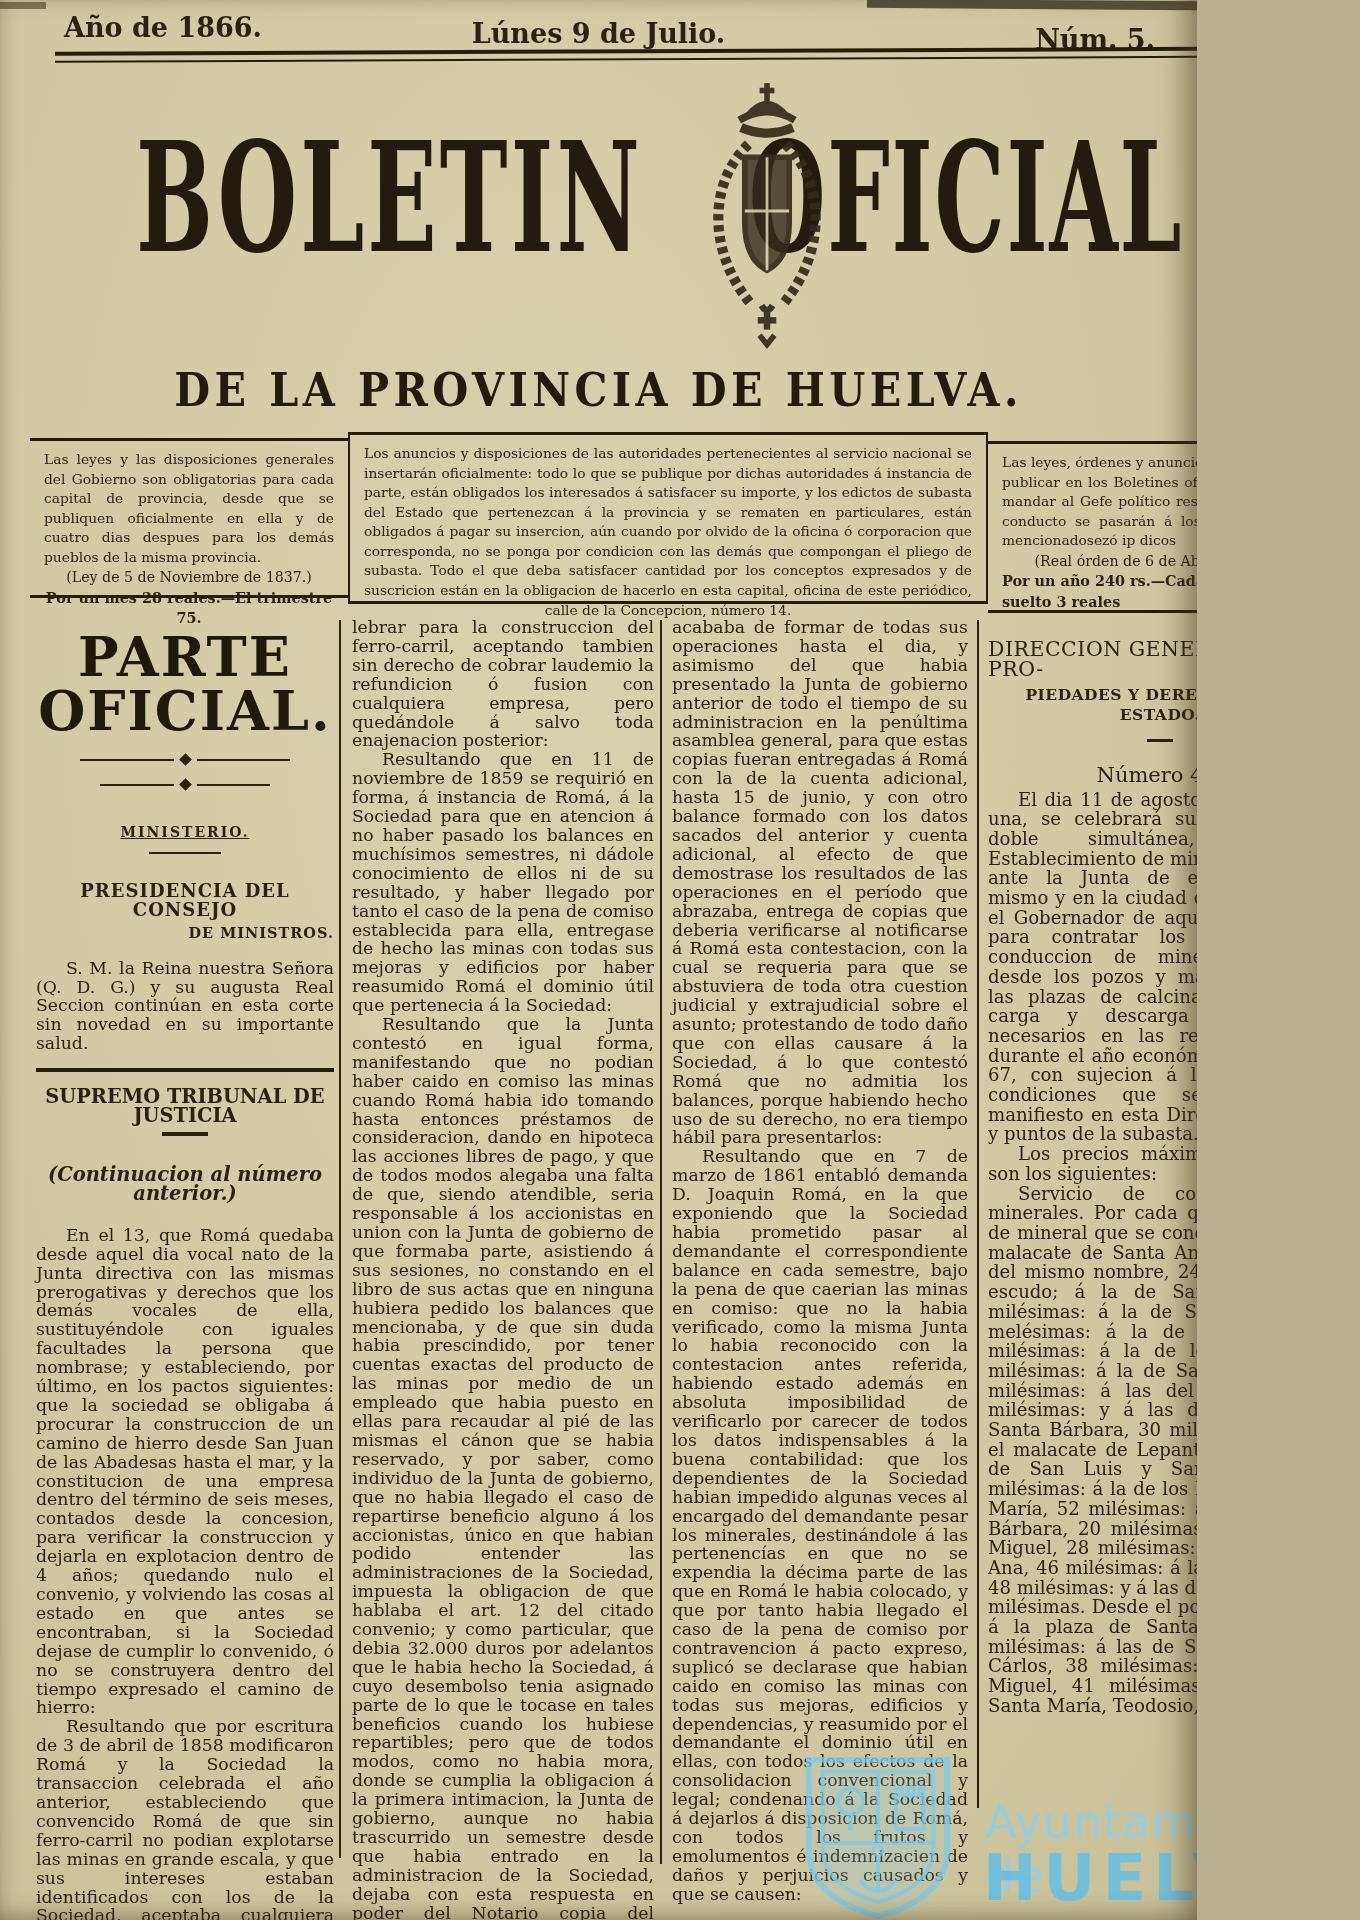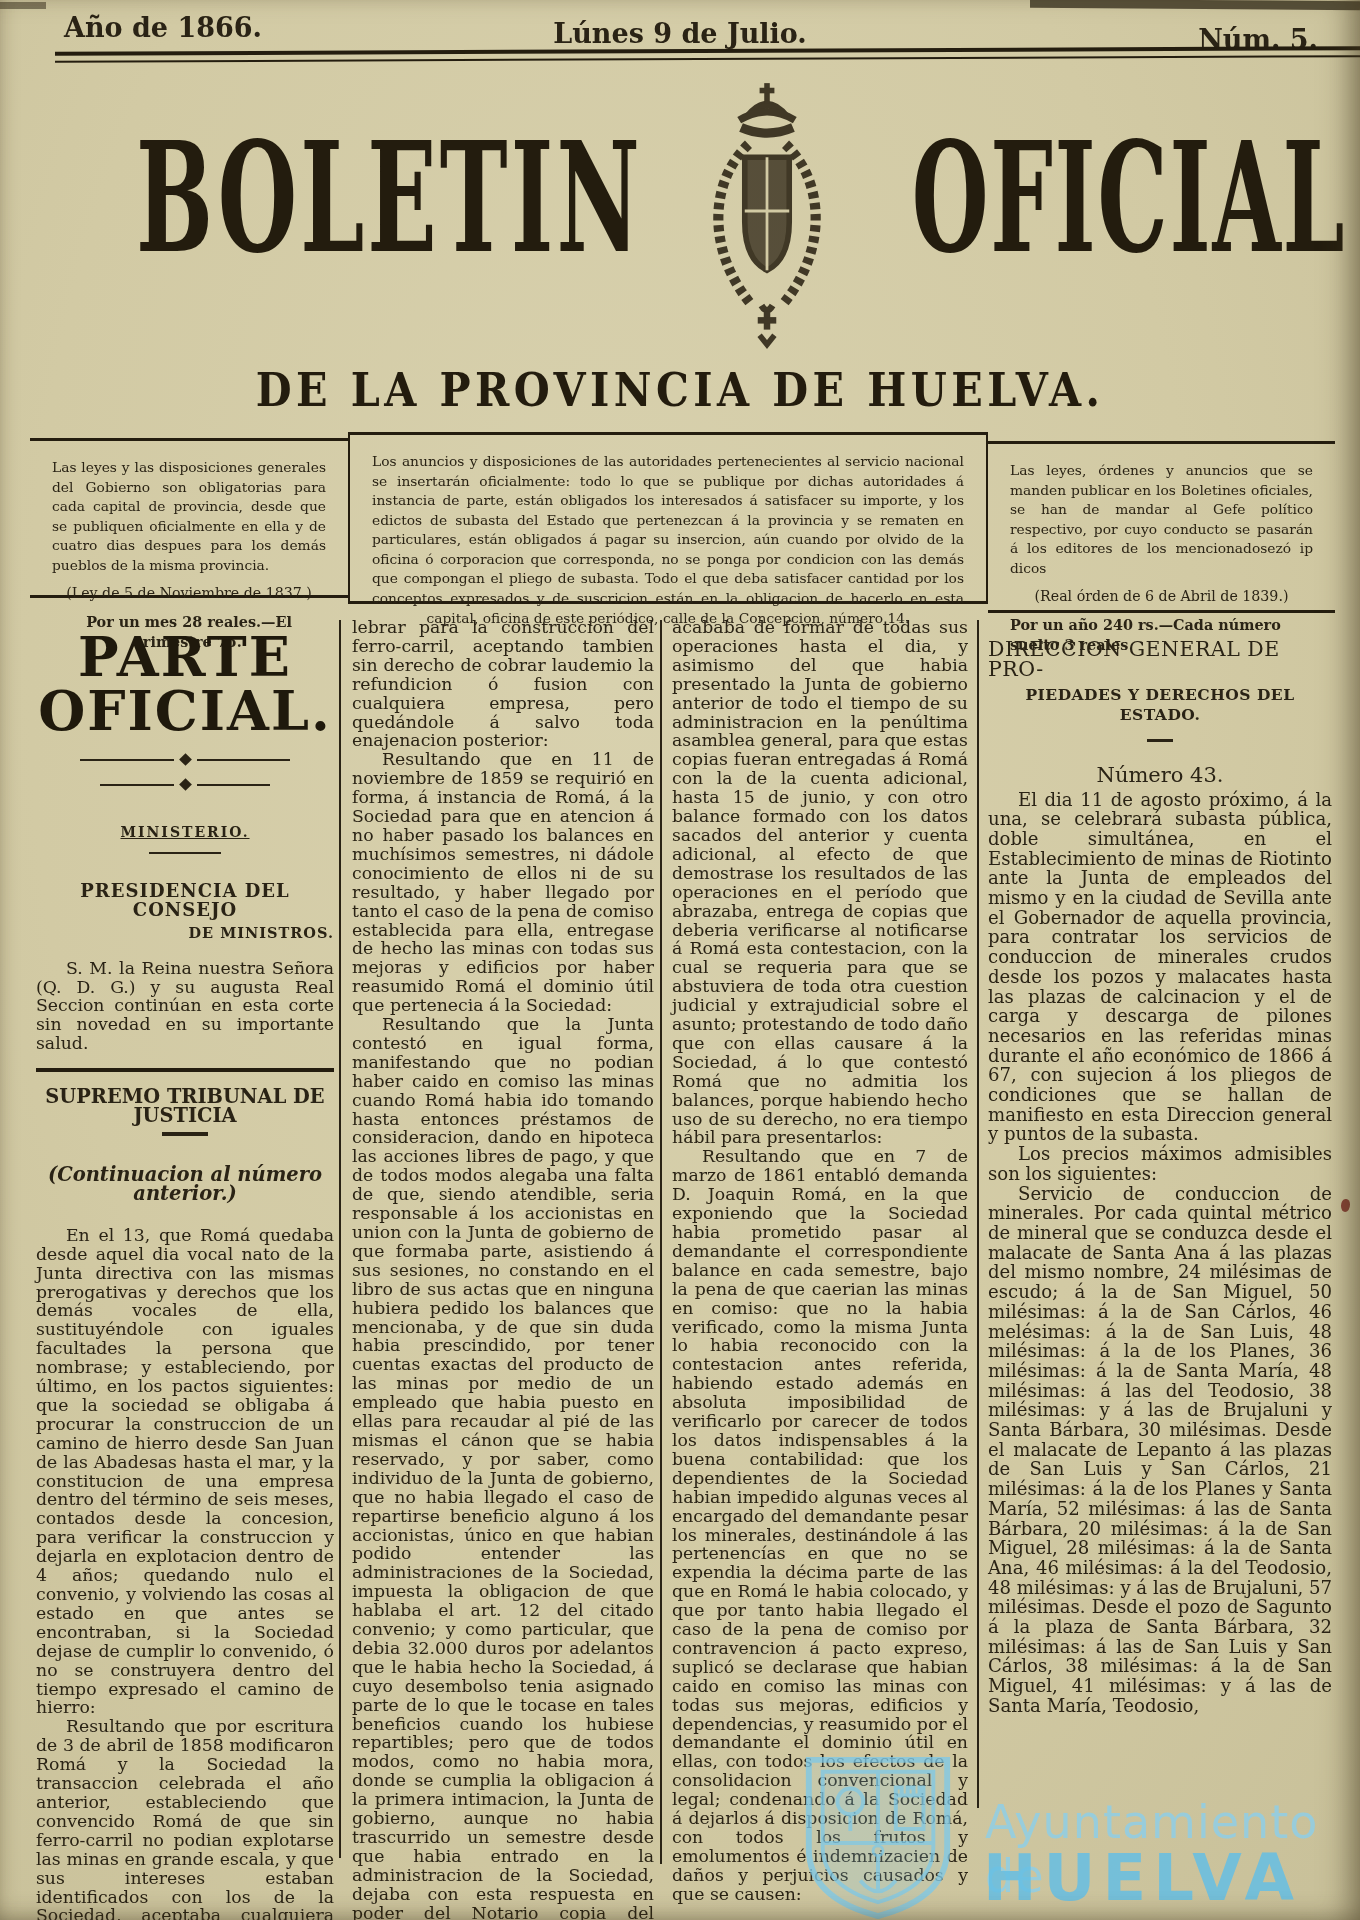--- a/index.html
+++ b/index.html
@@ -1,17 +1,17 @@
 <!DOCTYPE html>
 <html><head>
 <meta charset="utf-8">
 <style>
   html,body{margin:0;padding:0;}
   body{width:1360px;height:1920px;overflow:hidden;background:#b8b090;}
-  .page{position:relative;width:1360px;height:1920px;overflow:hidden;
+  .page{position:relative;width:1197px;height:1920px;overflow:hidden;
         background:radial-gradient(ellipse at 45% 35%, #d8d1ae 0%, #d2caa4 55%, #c8c099 100%);
         font-family:"DejaVu Serif","Liberation Serif",serif;color:#2a2315;}
   .page::after{content:"";position:absolute;inset:0;pointer-events:none;
         box-shadow:inset -22px 0 30px -12px rgba(70,58,32,.55), inset 0 -14px 24px -12px rgba(70,58,32,.35), inset 10px 0 22px -14px rgba(70,58,32,.35);}
   .smudge-tr{position:absolute;top:0;right:0;width:330px;height:9px;background:#3a3220;opacity:.8;transform:rotate(.4deg);}
   .smudge-tl{position:absolute;top:2px;left:0;width:46px;height:7px;background:#3a3220;opacity:.55;}
   .speck{position:absolute;left:1341px;top:1199px;width:9px;height:13px;background:#7a2a22;border-radius:50% 40% 55% 45%;opacity:.85;}
 
   
   .dateline{position:absolute;top:12px;left:0;width:100%;height:36px;font-weight:bold;font-size:27px;}
@@ -30,21 +30,21 @@
   .notices{position:absolute;top:432px;left:30px;width:1305px;}
   .notice{position:absolute;border-top:3px solid #241d0f;border-bottom:3px solid #241d0f;
           font-size:13.8px;line-height:1.42;text-align:justify;padding:9px 14px 8px;box-sizing:border-box;}
   .n-left{left:0;top:6px;width:318px;height:160px;}
   .n-center{left:318px;top:0;width:640px;height:172px;border-left:2px solid #241d0f;border-right:2px solid #241d0f;}
   .n-right{left:958px;top:9px;width:347px;height:172px;}
   .n-law{text-align:center;margin-top:9px;font-size:14.2px;}
   .n-price{text-align:center;margin-top:9px;font-weight:bold;font-size:14.4px;}
   .n-price-left{text-align:left;}
   .n-center p{margin:0;text-align:justify;text-align-last:center;}
-  .notice p{margin:8px;}
+  .notice p{margin:0;}
 
   
   .col{position:absolute;top:618px;text-align:justify;font-size:17.3px;line-height:18.9px;}
   .col p{margin:0;}
   .c1{left:36px;width:298px;}
   .c2{left:352px;width:302px;}
   .c3{left:672px;width:296px;}
   .c4{left:988px;width:344px;font-size:18.1px;line-height:19.7px;}
   .vrule{position:absolute;width:2px;background:#2a2315;}
   .vr1{left:339px;top:620px;height:1238px;}

